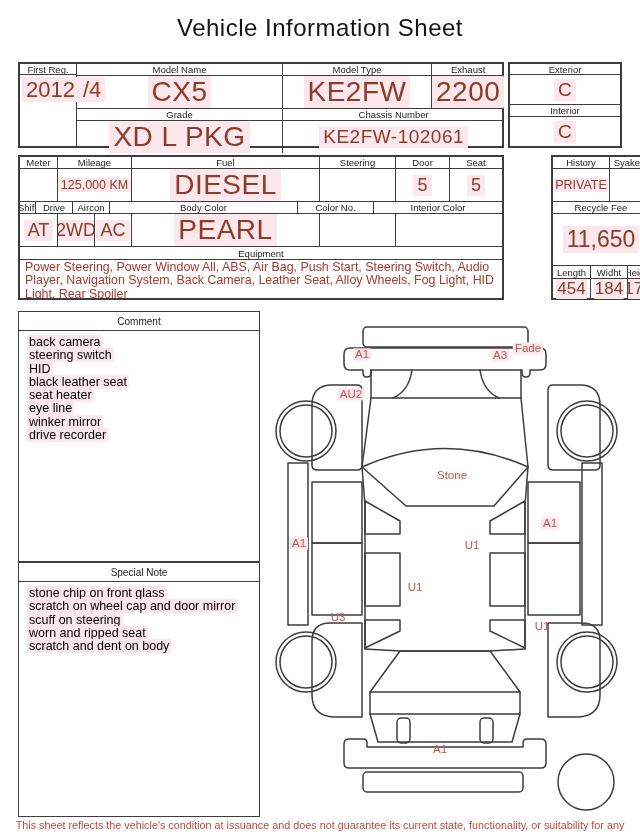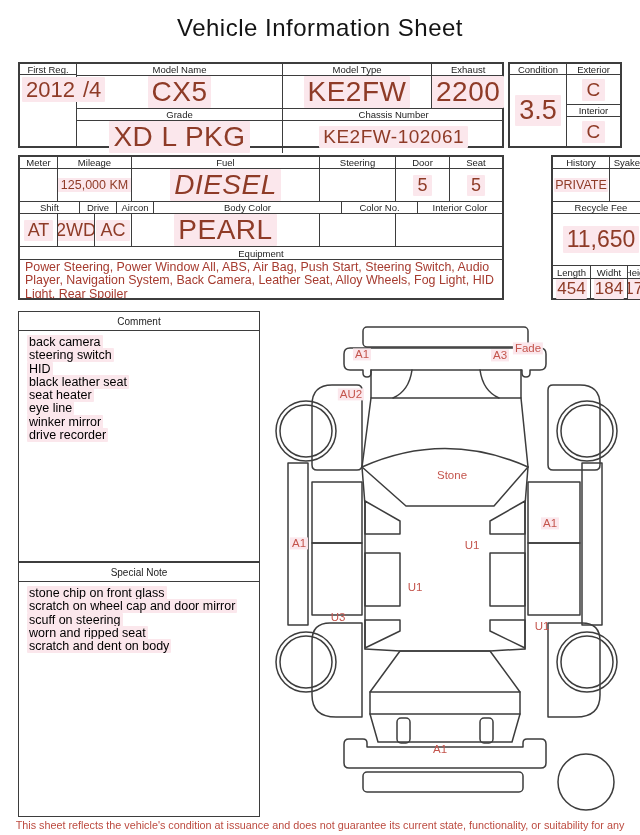--- a/index.html
+++ b/index.html
@@ -97,26 +97,20 @@
             <span class="val fs20 vhl">XD L PKG</span>
           </div>
         <div class="cell" style="flex:1;">
             <span class="val fs19 vhl">KE2FW-102061</span>
           </div>
       </div>
     </div>
   </div>
 
   <div class="box t1r">
-    <div class="colA br" style="width:57px;">
-      <div class="cell hdr bb" style="height:11px;">Condition</div>
-      <div class="cell" style="flex:1;">
-          <span class="val fs27 vhl">3.5</span>
-        </div>
-    </div>
     <div class="colB">
       <div class="cell hdr bb" style="height:11px;">Exterior</div>
       <div class="cell bb" style="height:30px;">
           <span class="val fs19 vhl">C</span>
         </div>
       <div class="cell hdr bb" style="height:12px;">Interior</div>
       <div class="cell" style="flex:1;">
           <span class="val fs19 vhl">C</span>
         </div>
     </div>
@@ -131,35 +125,35 @@
       <div class="cell hdr br" style="width:54px;">Door</div>
       <div class="cell hdr" style="flex:1;">Seat</div>
     </div>
     <div class="row bb" style="flex:0 0 33px;">
       <div class="cell br" style="width:38px;">
           <span class="val fs12 vhl"></span>
         </div>
       <div class="cell br" style="width:74px;">
           <span class="val fs12 vhl">125,000 KM</span>
         </div>
-      <div class="cell br" style="width:188px;font-style:italic;">
+      <div class="cell br" style="width:188px;">
           <span class="val fs20 vhl">DIESEL</span>
         </div>
       <div class="cell br" style="width:76px;">
           <span class="val fs12 vhl"></span>
         </div>
       <div class="cell br" style="width:54px;">
           <span class="val fs18 vhl">5</span>
         </div>
       <div class="cell" style="flex:1;">
           <span class="val fs18 vhl">5</span>
         </div>
     </div>
     <div class="row bb" style="flex:0 0 12px;">
-      <div class="cell hdr br" style="width:60px;">Shift</div>
+      <div class="cell hdr br" style="width:16px;">Shift</div>
       <div class="cell hdr br" style="width:37px;">Drive</div>
       <div class="cell hdr br" style="width:37px;">Aircon</div>
       <div class="cell hdr br" style="width:188px;">Body Color</div>
       <div class="cell hdr br" style="width:76px;">Color No.</div>
       <div class="cell hdr" style="flex:1;">Interior Color</div>
     </div>
     <div class="row bb" style="flex:0 0 33px;">
       <div class="cell br" style="width:38px;">
           <span class="val fs18 vhl">AT</span>
         </div>

